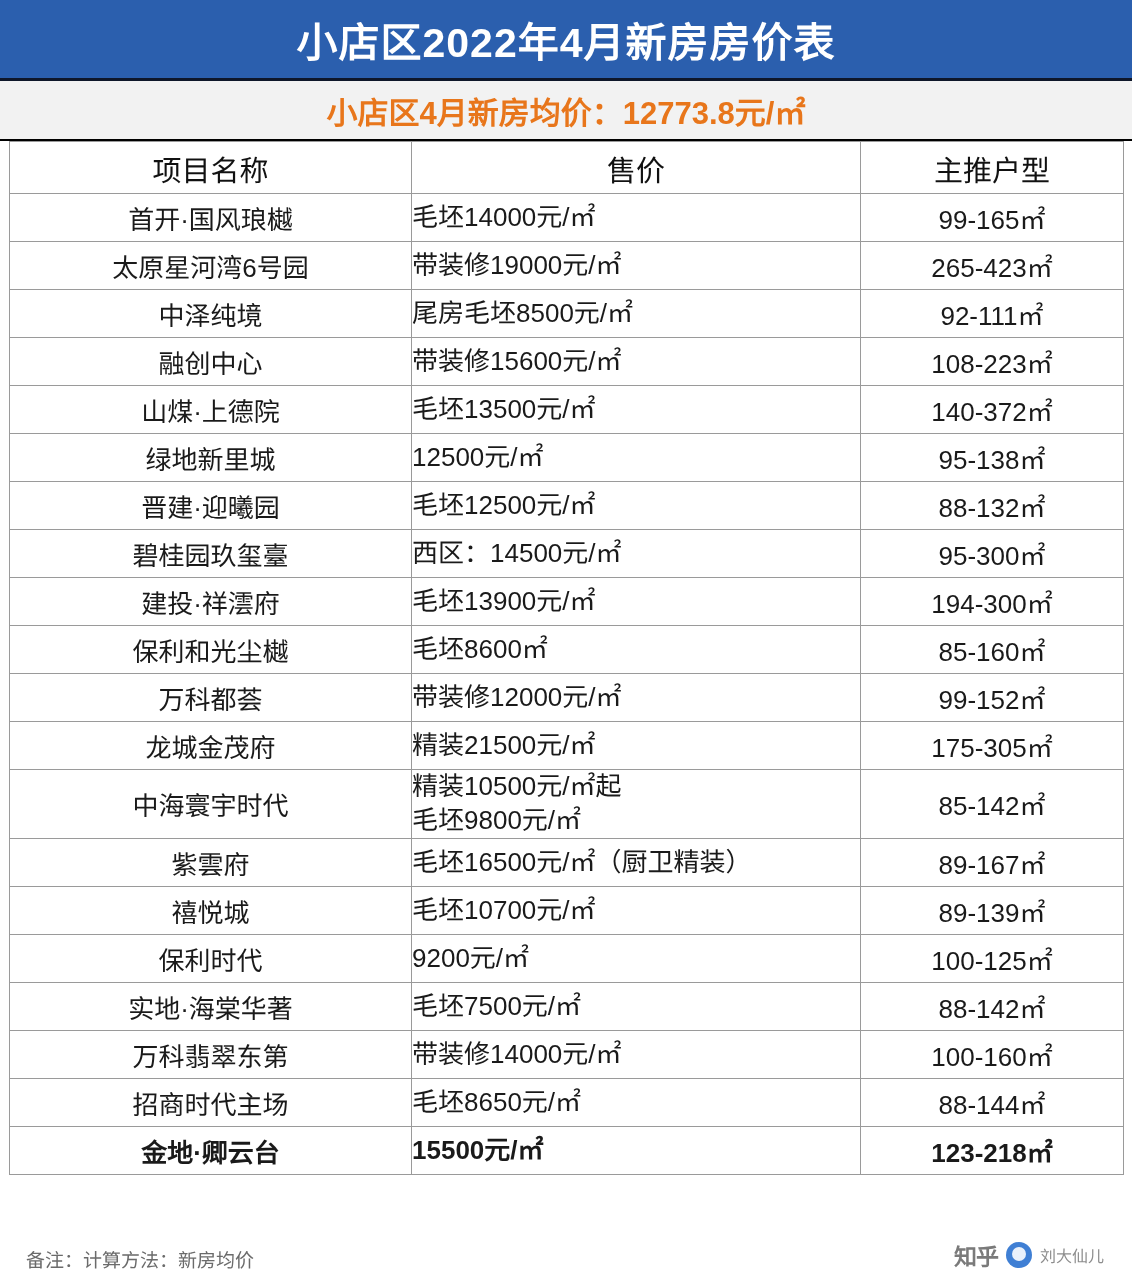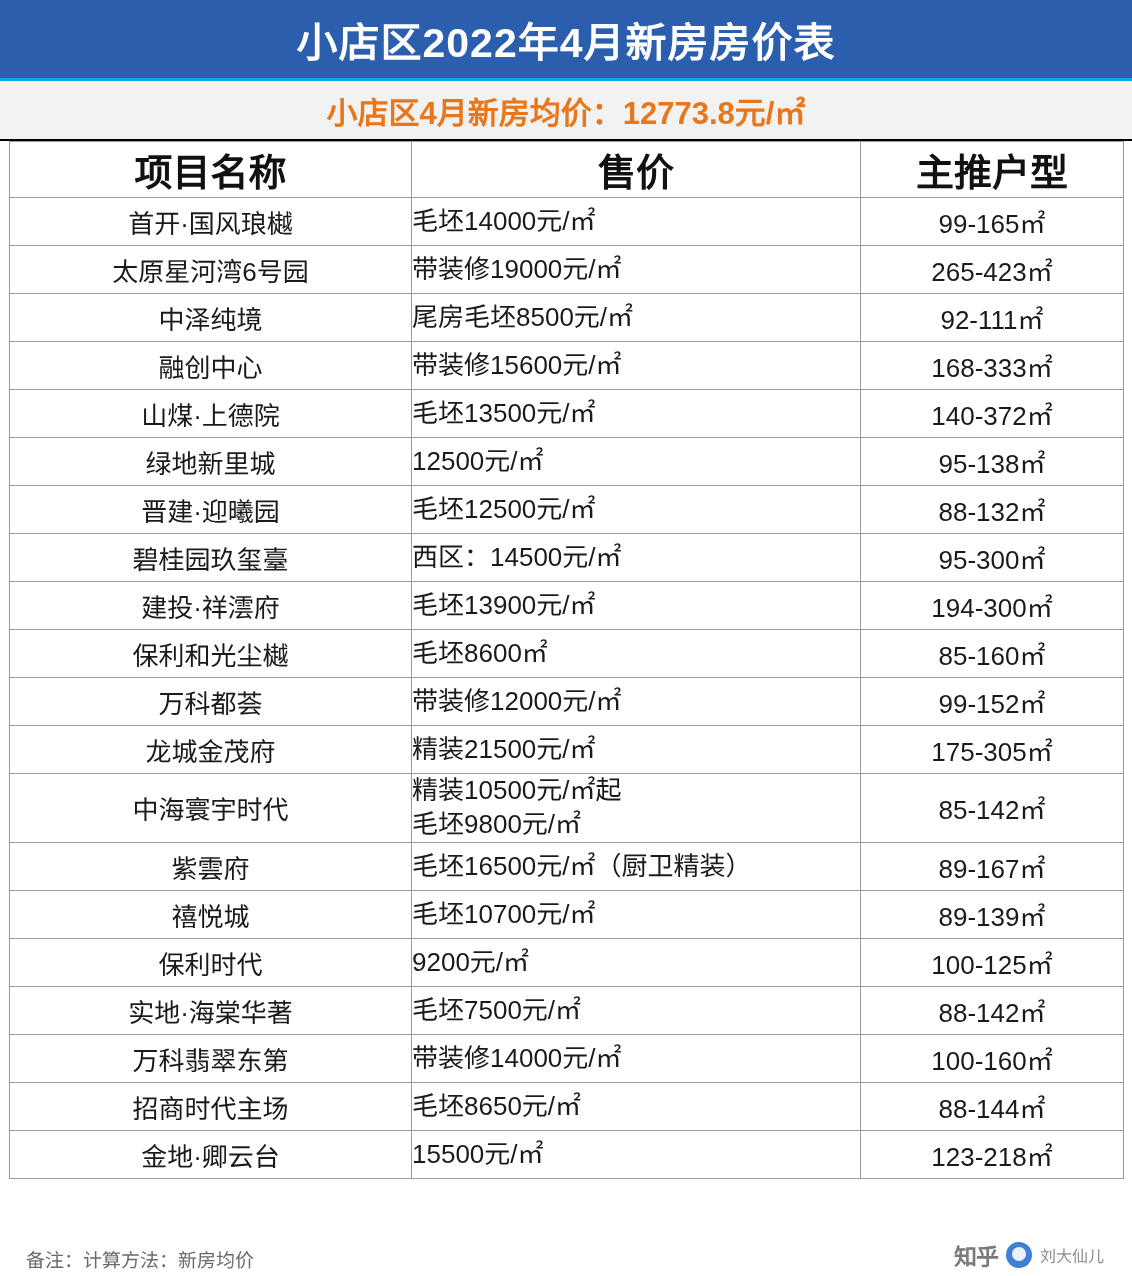--- a/index.html
+++ b/index.html
@@ -21,21 +21,21 @@
     background: #ffffff;
     box-sizing: border-box;
   }
   
   .title-bar {
     background: #2b5fae;
     height: 78px;
     display: flex;
     align-items: center;
     justify-content: center;
-    border-bottom: 3px solid #0ea5e9;
+    border-bottom: 3px solid #0f172a;
   }
   .title-bar .title-text {
     color: #ffffff;
     font-size: 41px;
     font-weight: bold;
     letter-spacing: 1px;
     white-space: nowrap;
   }
   
   .subtitle-bar {
@@ -63,22 +63,22 @@
   table.price-table col.c2 { width: 449px; }
   table.price-table col.c3 { width: 263px; }
 
   table.price-table th, table.price-table td {
     border: 1px solid #9a9a9a;
     padding: 0;
     box-sizing: border-box;
   }
   table.price-table thead th {
     height: 52px;
-    font-size: 38px;
-    font-weight: bold;
+    font-size: 29px;
+    font-weight: normal;
     color: #111111;
     text-align: center;
     vertical-align: middle;
   }
   table.price-table tbody td {
     height: 48px;
     font-size: 26px;
     color: #1a1a1a;
     vertical-align: middle;
   }
@@ -151,21 +151,21 @@
     width: 14px;
     height: 14px;
     border-radius: 50%;
     background: #eaf1fb;
   }
   .watermark .user {
     font-size: 16px;
     color: #8d8d8d;
   }
   
-  .clip-row td { height: 44px; }
+  .clip-row td { height: 44px; font-weight: bold; }
 </style>
 </head>
 <body>
 
 <div class="page">
 
   <div class="title-bar">
     <div class="title-text">小店区2022年4月新房房价表</div>
   </div>
 
@@ -198,21 +198,21 @@
           <td class="type-cell">265-423㎡</td>
         </tr>
         <tr>
           <td class="name-cell">中泽纯境</td>
           <td class="price-cell">尾房毛坯8500元/㎡</td>
           <td class="type-cell">92-111㎡</td>
         </tr>
         <tr>
           <td class="name-cell">融创中心</td>
           <td class="price-cell">带装修15600元/㎡</td>
-          <td class="type-cell">168-333㎡</td>
+          <td class="type-cell">108-223㎡</td>
         </tr>
         <tr>
           <td class="name-cell">山煤·上德院</td>
           <td class="price-cell">毛坯13500元/㎡</td>
           <td class="type-cell">140-372㎡</td>
         </tr>
         <tr>
           <td class="name-cell">绿地新里城</td>
           <td class="price-cell">12500元/㎡</td>
           <td class="type-cell">95-138㎡</td>

